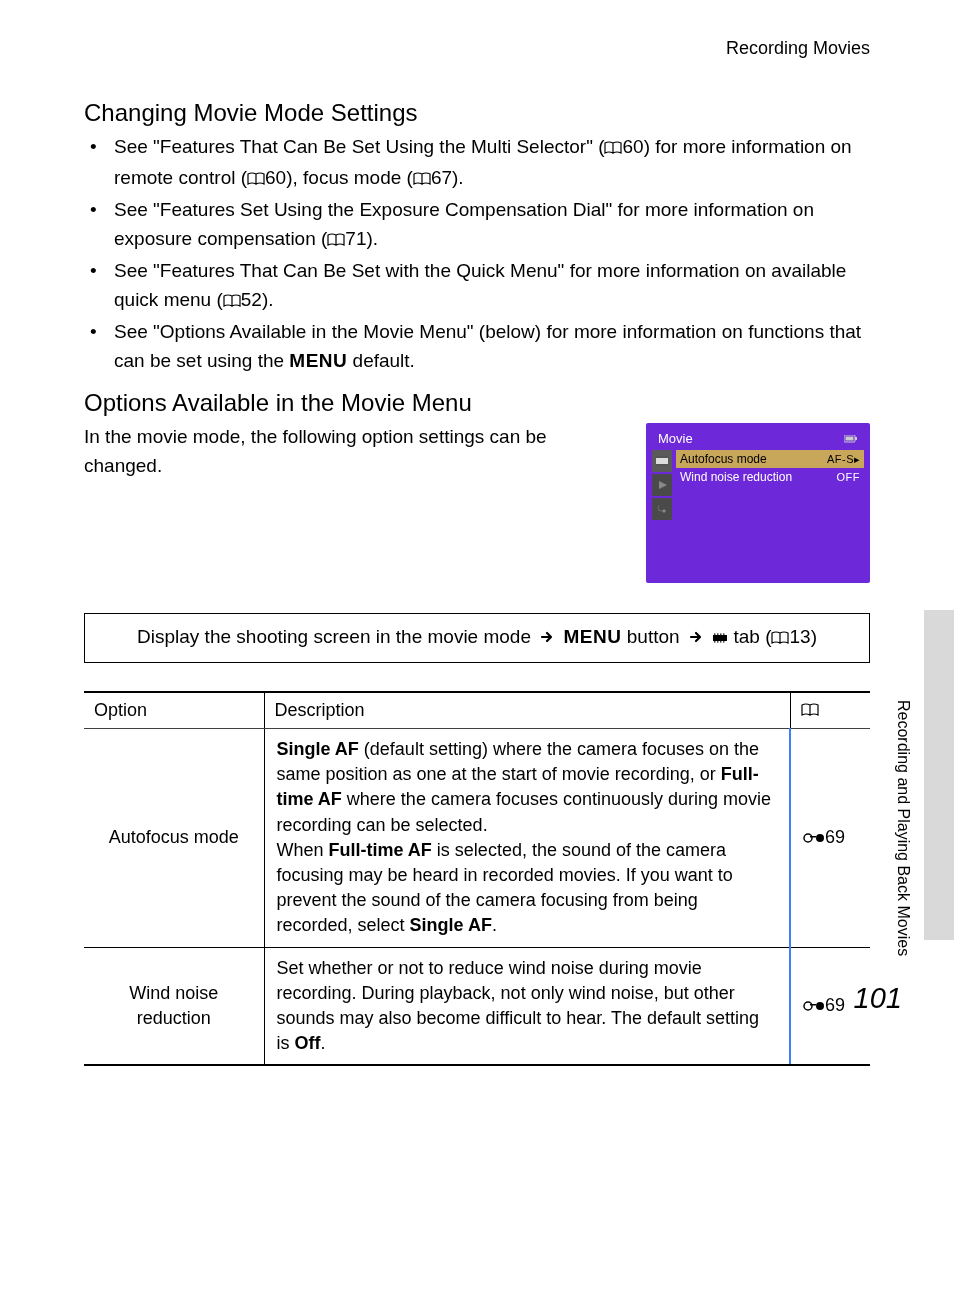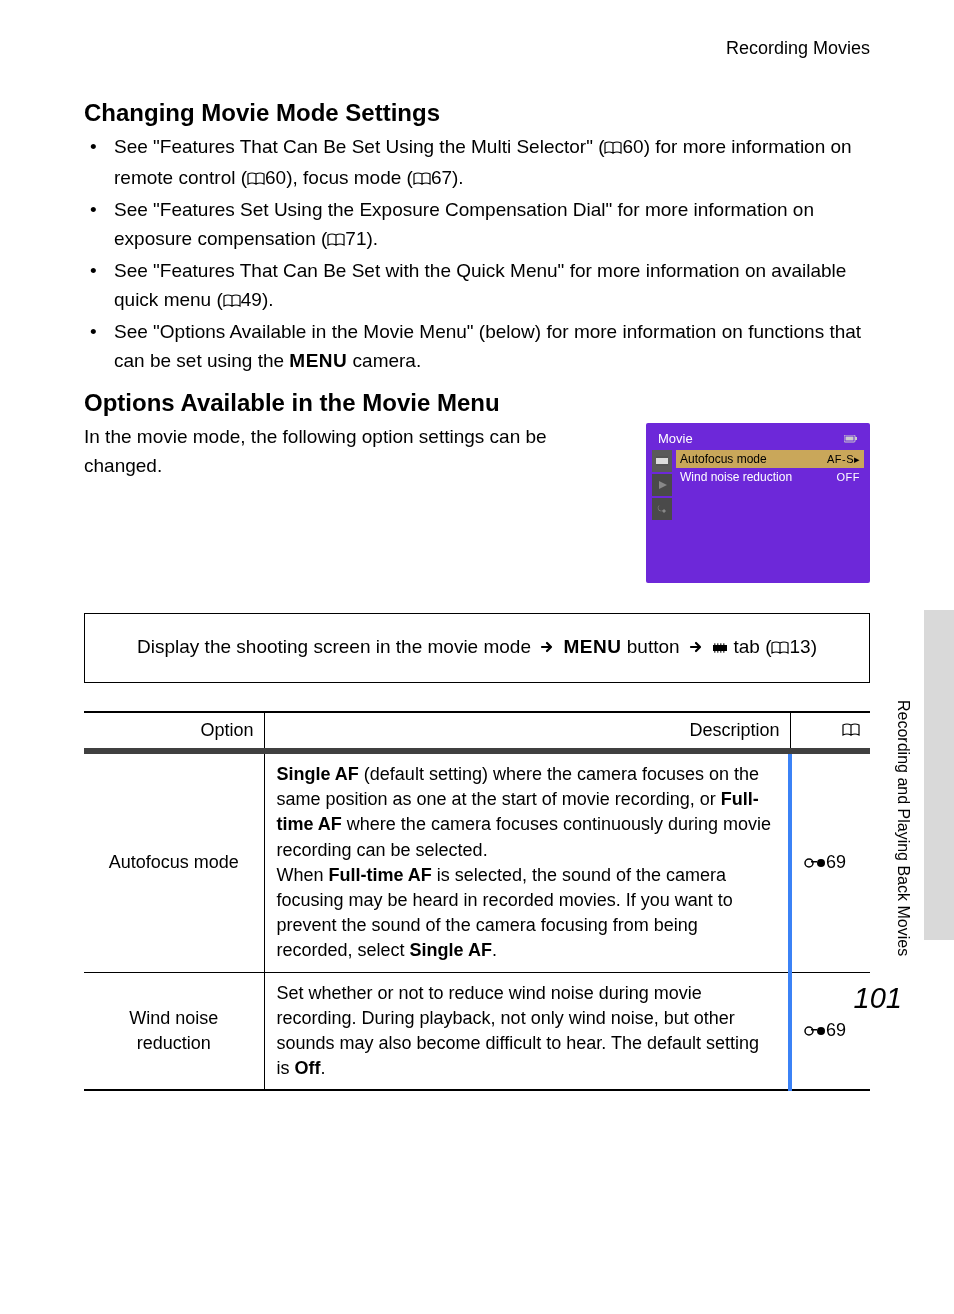--- a/index.html
+++ b/index.html
@@ -1,19 +1,19 @@
 <!DOCTYPE html>
 <html><head>
 <meta charset="utf-8">
 <style>
   * { box-sizing: border-box; margin: 0; padding: 0; }
   html, body { width: 954px; height: 1314px; background: #fff; font-family: "Helvetica Neue", Arial, sans-serif; color: #000; }
   .page { position: relative; width: 954px; height: 1058px; padding: 38px 84px 40px 84px; }
   .header-right { text-align: right; font-size: 18px; margin-bottom: 40px; }
-  h2 { font-size: 24px; font-weight: 700; margin-bottom: 6px; }
+  h2 { font-size: 24px; font-weight: 400; margin-bottom: 6px; }
   h2.second { margin-top: 14px; }
   .intro { font-size: 19px; line-height: 1.5; margin-bottom: 6px; }
   ul.bullets { list-style: none; padding-left: 20px; margin-bottom: 6px; }
   ul.bullets li { position: relative; padding-left: 10px; font-size: 19px; line-height: 1.5; margin-bottom: 2px; }
   ul.bullets li::before { content: "•"; position: absolute; left: -14px; top: 0; }
   .book-icon { display: inline-block; vertical-align: -2px; }
   .book-icon svg { width: 18px; height: 14px; }
   .menu-word { font-family: Arial, sans-serif; font-weight: 900; letter-spacing: 0.5px; }
   .options-row { display: flex; align-items: flex-start; gap: 18px; justify-content: center; }
   .options-text { flex: 1; font-size: 19px; line-height: 1.5; }
@@ -22,33 +22,33 @@
   .lcd-battery svg { width: 14px; height: 8px; }
   .lcd-body { display: flex; height: 120px; }
   .lcd-tabs { width: 20px; display: flex; flex-direction: column; }
   .lcd-tab { height: 22px; background: #4a4a4a; margin-bottom: 2px; display:flex; align-items:center; justify-content:center; }
   .lcd-tab.active { background: #5a5a5a; }
   .lcd-tab svg { width:12px; height:12px; }
   .lcd-list { flex: 1; padding-left: 4px; }
   .lcd-item { display: flex; justify-content: space-between; align-items: center; padding: 2px 4px; font-size: 12px; }
   .lcd-item.sel { background: #c9a75a; color: #000; }
   .lcd-val { font-family: Arial; font-size: 11px; letter-spacing: 0.5px; }
-  .nav-box { border: 1px solid #000; padding: 22px 14px; margin-top: 30px; font-size: 19px; text-align: center; }
+  .nav-box { border: 1px solid #000; padding: 12px 14px; margin-top: 30px; font-size: 19px; text-align: center; }
   .arrow { display:inline-block; vertical-align:-1px; margin: 0 4px; }
   .arrow svg { width:14px; height:14px; }
   .movie-tab-icon svg { width:16px; height:14px; vertical-align:-2px; }
   table.opts { width: 100%; border-collapse: collapse; margin-top: 28px; font-size: 18px; }
-  table.opts th { border-top: 2px solid #000; border-bottom: 6px solid #404040; padding: 6px 10px; font-weight: 400; text-align: right; }
+  table.opts th { border-top: 2px solid #000; border-bottom: 1px solid #404040; padding: 6px 10px; font-weight: 400; text-align: left; }
   table.opts th:nth-child(1) { width: 180px; border-right: 1px solid #000; }
   table.opts th:nth-child(2) { border-right: 1px solid #000; }
   table.opts th:nth-child(3) { width: 80px; }
   table.opts td { border-bottom: 1px solid #000; padding: 8px 12px; vertical-align: middle; line-height: 1.4; }
   table.opts tr:last-child td { border-bottom: 2px solid #000; }
   table.opts td:nth-child(1) { border-right: 1px solid #000; text-align: center; }
-  table.opts td:nth-child(2) { border-right: 4px solid #3b82f6; }
+  table.opts td:nth-child(2) { border-right: 2px solid #3b82f6; }
   table.opts td:nth-child(3) { text-align: left; white-space: nowrap; }
   .ref-icon svg { width: 22px; height: 12px; vertical-align: -1px; }
   .side-tab { position: absolute; right: 0; top: 610px; width: 30px; height: 330px; background: #d9d9d9; }
   .side-text { position: absolute; right: 42px; top: 700px; font-size: 16px; writing-mode: vertical-rl; }
   .page-num { position: absolute; right: 52px; bottom: 43px; font-style: italic; font-size: 29px; }
   .b { font-weight: 700; }
 </style>
 </head>
 <body>
 
@@ -113,24 +113,24 @@
           </svg></span><span>67</span><span>).</span>
     </li>
     <li>
       <span>See "Features Set Using the Exposure Compensation Dial" for more information on exposure compensation (</span><span class="book-icon"><svg viewBox="0 0 18 12">
             <use href="#book"></use>
           </svg></span><span>71</span><span>).</span>
     </li>
     <li>
       <span>See "Features That Can Be Set with the Quick Menu" for more information on available quick menu (</span><span class="book-icon"><svg viewBox="0 0 18 12">
             <use href="#book"></use>
-          </svg></span><span>49</span><span>).</span>
-    </li>
-    <li>
-      <span>See "Options Available in the Movie Menu" (below) for more information on functions that can be set using the </span><span class="menu-word">MENU</span><span> camera.</span>
+          </svg></span><span>52</span><span>).</span>
+    </li>
+    <li>
+      <span>See "Options Available in the Movie Menu" (below) for more information on functions that can be set using the </span><span class="menu-word">MENU</span><span> default.</span>
     </li>
   </ul>
 
   <h2 class="second">Options Available in the Movie Menu</h2>
   <div class="options-row">
     <p class="options-text">In the movie mode, the following option settings can be changed.</p>
     <div class="lcd">
       <div class="lcd-title">
         <span>Movie</span>
         <span class="lcd-battery"><svg viewBox="0 0 14 8">

